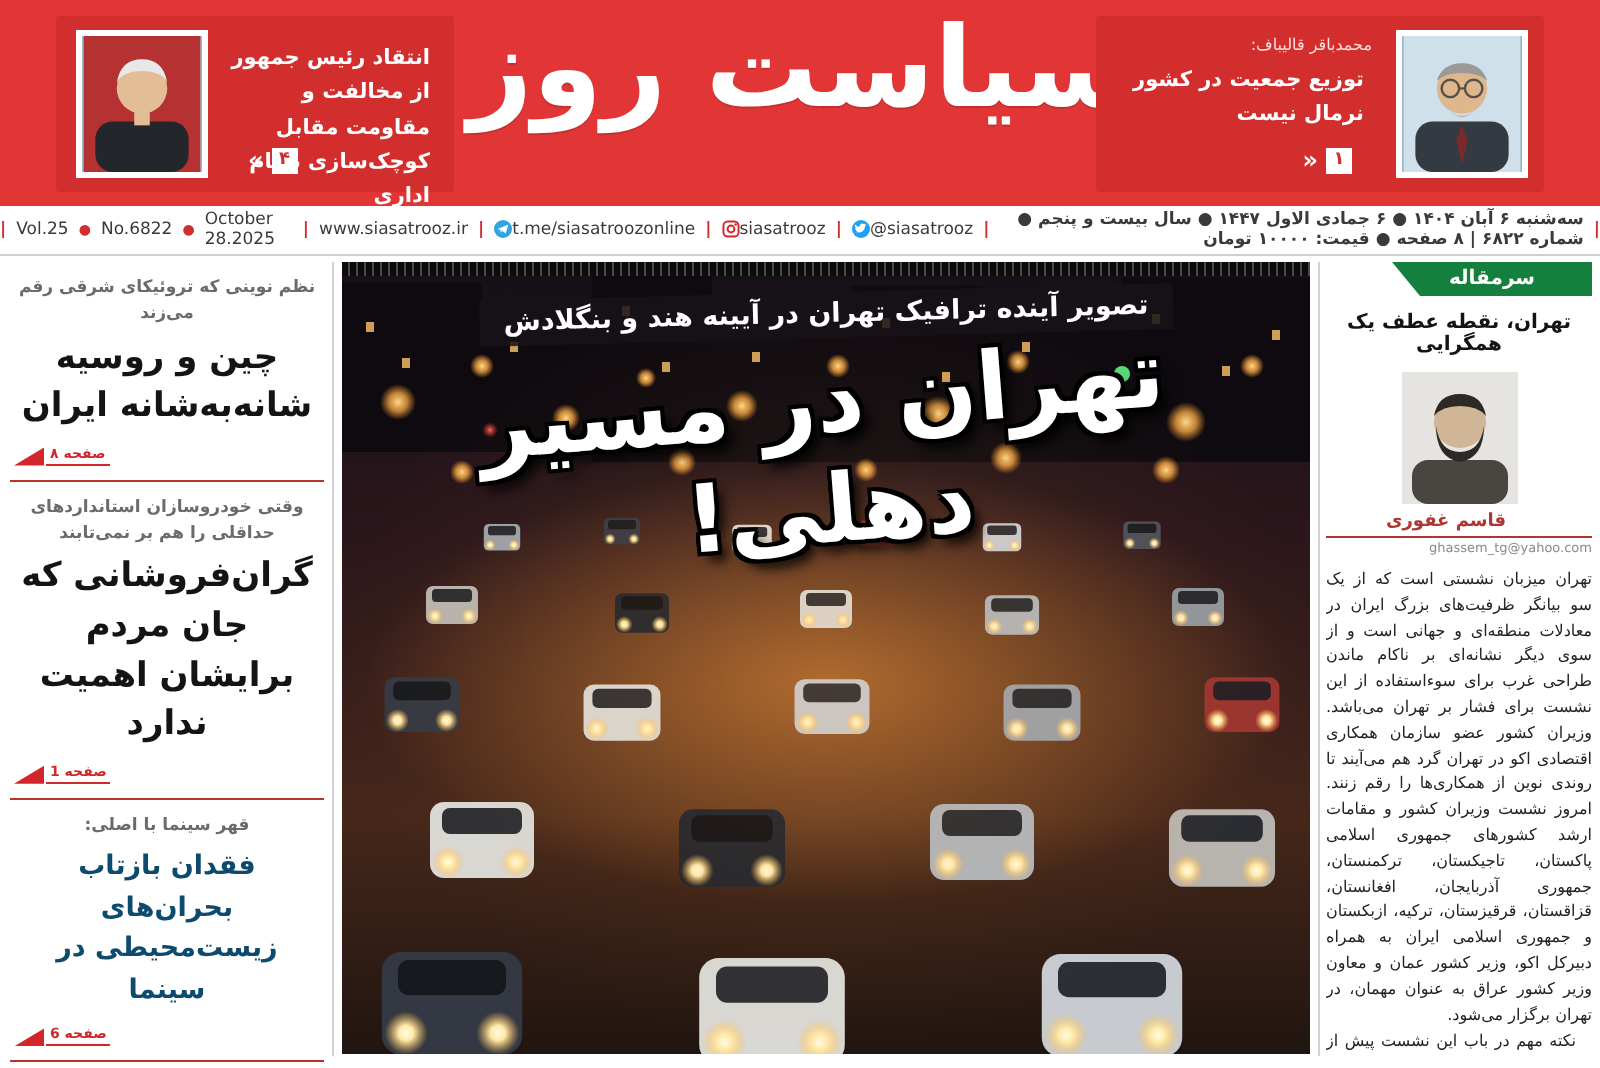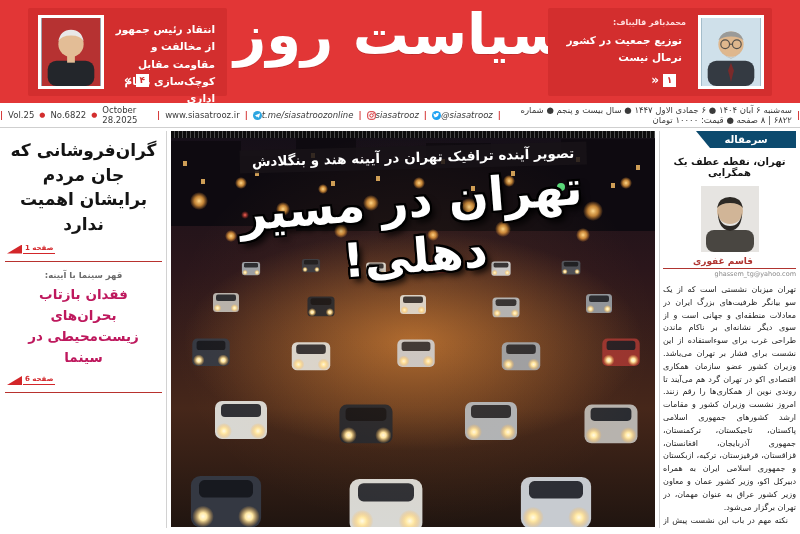--- a/index.html
+++ b/index.html
@@ -18,56 +18,56 @@
   .promo { position:absolute; top:8px; height:88px; background:#d32e2e; border-radius:2px; }
   .promo-left  { left:28px;  width:199px; }
   .promo-right { left:548px; width:224px; }
   .promo-photo { position:absolute; top:7px; width:66px; height:74px; border:3px solid #fff; overflow:hidden; background:#9db7c6; }
   .promo-left  .promo-photo { left:10px; }
   .promo-right .promo-photo { right:8px; }
   .promo-photo svg { width:100%; height:100%; display:block; }
   .promo-text { position:absolute; top:13px; color:#fff; direction:rtl; text-align:right; font-size:10.5px; font-weight:bold; line-height:1.65; white-space:pre-line; }
   .promo-left  .promo-text { right:12px; left:86px; }
   .promo-right .promo-text { right:90px; left:8px; }
-  .promo-kicker { position:absolute; top:13px; color:#ffdede; direction:rtl; text-align:right; font-size:8px; font-weight:bold; }
+  .promo-kicker { position:absolute; top:13px; color:#ffdede; direction:rtl; text-align:right; font-size:8px; font-weight:normal; }
   .promo-pagerow { position:absolute; bottom:9px; display:flex; align-items:center; gap:4px; color:#fff; font-size:12px; font-weight:bold; }
   .promo-left  .promo-pagerow { left:96px; }
   .promo-right .promo-pagerow { right:96px; }
   .pagebox { display:inline-block; width:13px; height:13px; background:#fff; color:#d32e2e; font-size:9px; font-weight:bold; text-align:center; line-height:13px; }
   
   .infobar { position:absolute; top:103px; left:0; width:800px; height:24px; display:flex; align-items:center; justify-content:center; gap:5px; font-size:8.5px; color:#3a3a3a; background:#fff; }
   .infobar .sep { color:#d32e2e; font-weight:bold; }
   .infobar .dot { color:#d32e2e; font-size:7px; }
-  .infobar .fa { direction:rtl; font-weight:normal; }
-  .soc { display:inline-flex; align-items:flex-end; gap:0;font-style:italic; }
+  .infobar .fa { direction:rtl; font-weight:bold; }
+  .soc { display:inline-flex; align-items:flex-start; gap:0; }
   .soc svg { width:9px; height:9px; }
   .hrule { position:absolute; top:127px; left:0; width:800px; border-top:1px solid #cfcfcf; }
   
   .vrule { position:absolute; top:131px; bottom:6px; width:1px; background:#d2d2d2; }
   .vrule-l { left:166px; } .vrule-r { left:659px; }
   
   .leftcol { position:absolute; left:5px; top:131px; width:157px; direction:rtl; text-align:center; }
   .story { padding:7px 2px 3px; border-bottom:1px solid #b8322e; }
   .kicker { font-size:8.5px; font-weight:bold; color:#6b6b6b; line-height:1.5; margin-bottom:3px; }
   .headline-lg { font-size:17px; font-weight:bold; color:#141414; line-height:1.45; letter-spacing:-0.5px; }
-  .headline-md { font-size:13.5px; font-weight:bold; color:#be185d; line-height:1.55; letter-spacing:-0.3px; }
+  .headline-md { font-size:13.5px; font-weight:bold; color:#0c4a6e; line-height:1.55; letter-spacing:-0.3px; }
   .flagrow { text-align:left; margin-top:2px; }
   .flag { display:inline-flex; align-items:flex-end; gap:1px; direction:ltr; }
   .flag-tri { width:15px; height:9px; background:#d3262a; clip-path:polygon(100% 0,100% 100%,0 100%); }
   .flag-label { font-size:7px; font-weight:bold; color:#d3262a; border-bottom:1px solid #d3262a; padding:0 2px 1px; }
   
   .mainimg { position:absolute; left:171px; top:131px; width:484px; height:396px; background:#18111a; overflow:hidden; }
   .mainimg svg.scene { position:absolute; left:0; top:0; width:484px; height:396px; }
   .filmstrip { position:absolute; top:0; left:0; width:100%; height:7px; background:repeating-linear-gradient(90deg,#0c0c0c 0 3px,#4a4a4a 3px 4px); }
   .main-kicker { position:absolute; top:15px; left:50%; transform:translateX(-50%) rotate(-1.5deg); background:rgba(24,19,23,.85); color:#fff; font-size:13.5px; font-weight:bold; padding:3px 12px 4px; direction:rtl; white-space:nowrap; }
   .main-headline { position:absolute; left:-10px; right:-10px; top:42px; text-align:center; transform:rotate(-4.5deg); font-size:47px; font-weight:bold; color:#fff; direction:rtl; letter-spacing:-1px;
     text-shadow:-2px 0 0 #000,2px 0 0 #000,0 -2px 0 #000,0 2px 0 #000,-2px -2px 0 #000,2px 2px 0 #000,-2px 2px 0 #000,2px -2px 0 #000,4px 5px 6px rgba(0,0,0,.85); }
   
   .rightcol { position:absolute; left:663px; top:131px; width:133px; height:397px; direction:rtl; overflow:hidden; }
-  .ribbon { width:100px; height:17px; margin-left:auto; margin-right:0; background:#0c4a6e; color:#fff; font-size:10px; font-weight:bold; text-align:center; line-height:17px; clip-path:polygon(0 0,100% 0,100% 100%,14px 100%); direction:rtl; }
+  .ribbon { width:100px; height:17px; margin-left:auto; margin-right:0; background:#15803d; color:#fff; font-size:10px; font-weight:bold; text-align:center; line-height:17px; clip-path:polygon(0 0,100% 0,100% 100%,14px 100%); direction:rtl; }
   .ed-headline { margin-top:8px; text-align:center; font-size:10px; font-weight:bold; color:#141414; letter-spacing:-0.4px; }
   .ed-photo { width:58px; height:66px; margin:8px auto 4px; overflow:hidden; background:#e4e2de; filter:grayscale(25%); }
   .ed-photo svg { width:100%; height:100%; display:block; }
   .ed-author { text-align:left; font-size:9px; font-weight:bold; color:#b03430; padding-left:30px; }
   .ed-author-rule { border-top:1px solid #b03430; margin:2px 0 1px; }
   .ed-email { direction:ltr; text-align:right; font-size:6.5px; color:#8a8a8a; }
   .ed-body { margin-top:6px; font-size:8px; line-height:1.6; text-align:justify; color:#222; }
   .ed-body p + p { text-indent:8px; margin-top:1px; }
 </style>
 </head>
@@ -159,31 +159,40 @@
   <span class="fa">سه‌شنبه ۶ آبان ۱۴۰۴ ● ۶ جمادی الاول ۱۴۴۷ ● سال بیست و پنجم ● شماره ۶۸۲۲ | ۸ صفحه ● قیمت: ۱۰۰۰۰ تومان</span>
   <span class="sep">|</span>
 </div>
 <div class="hrule"></div>
 
 <div class="vrule vrule-l"></div>
 <div class="vrule vrule-r"></div>
 
 <div class="leftcol">
 
-
   <div class="story">
+    <div class="kicker">نظم نوینی که تروئیکای شرقی رقم می‌زند</div>
+    <div class="headline-lg">چین و روسیه شانه‌به‌شانه ایران</div>
+    <div class="flagrow"><span class="flag">
+          <span class="flag-tri"></span>
+          <span class="flag-label">صفحه ۸</span>
+        </span></div>
+  </div>
+
+  <div class="story">
+    <div class="kicker">وقتی خودروسازان استانداردهای حداقلی را هم بر نمی‌تابند</div>
     <div class="headline-lg">گران‌فروشانی که جان مردم برایشان اهمیت ندارد</div>
     <div class="flagrow"><span class="flag">
           <span class="flag-tri"></span>
           <span class="flag-label">صفحه 1</span>
         </span></div>
   </div>
 
   <div class="story">
-    <div class="kicker">قهر سینما با آیینه:</div>
+    <div class="kicker">قهر سینما با اصلی:</div>
     <div class="headline-md">فقدان بازتاب بحران‌های زیست‌محیطی در سینما</div>
     <div class="flagrow"><span class="flag">
           <span class="flag-tri"></span>
           <span class="flag-label">صفحه 6</span>
         </span></div>
   </div>
 
 </div>
 
 <div class="mainimg">

